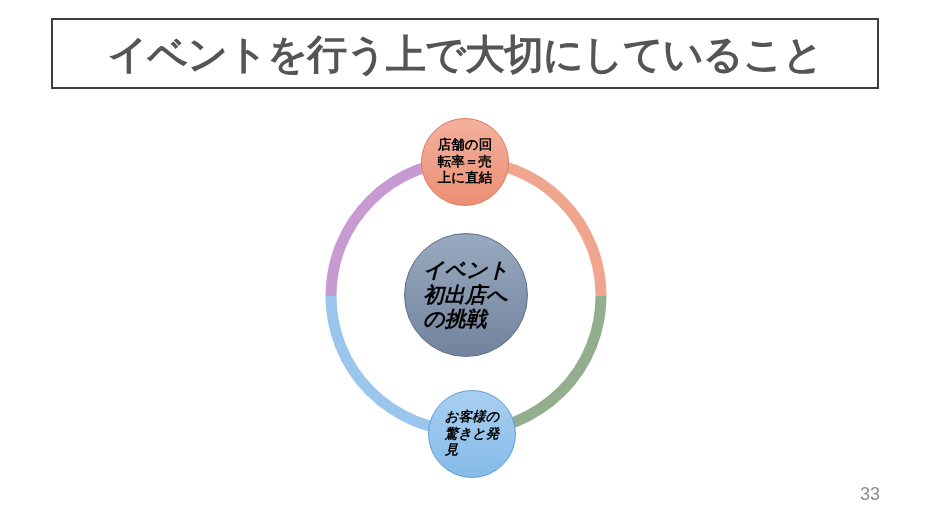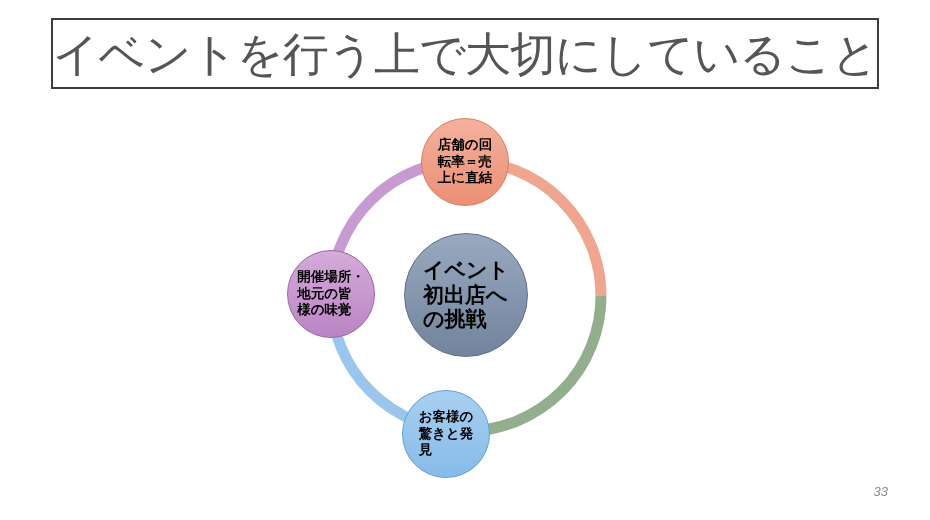--- a/index.html
+++ b/index.html
@@ -23,22 +23,22 @@
     width: 828px;
     height: 71px;
     box-sizing: border-box;
     border: 2px solid #3d3d3d;
     background: #ffffff;
     display: flex;
     align-items: center;
     justify-content: center;
   }
   .title-text {
-    font-size: 46px;
-    font-weight: normal;
+    font-size: 40px;
+    font-weight: bold;
     color: #555555;
     letter-spacing: -1px;
     white-space: nowrap;
     line-height: 1;
   }
   
   .diagram {
     position: absolute;
     inset: 0;
   }
@@ -63,46 +63,46 @@
     text-align: left;
     white-space: pre-line;
     font-weight: bold;
     color: #000000;
   }
   .node.center {
     left: 404px;
     top: 233px;
     width: 124px;
     height: 124px;
+    font-style: italic;
   }
   .node.center .label {
     font-size: 21px;
     line-height: 1.16;
   }
   .node.satellite {
     width: 88px;
     height: 88px;
   }
   .node.satellite .label {
     font-size: 13.5px;
     line-height: 1.22;
   }
   .node.pos-top    { left: 421px; top: 118px; }
   .node.pos-right  { left: 557px; top: 252px; }
-  .node.pos-bottom { left: 402px; top: 390px; }
+  .node.pos-bottom { left: 428px; top: 390px; font-style: italic; }
   .node.pos-left   { left: 287px; top: 250px; }
   
   .page-number {
     position: absolute;
-    right: 42px;
+    right: 50px;
     top: 485px;
-    font-size: 13px;
+    font-size: 18px;
     color: #8c8c8c;
     line-height: 1;
-    font-style: italic;
   }
 </style>
 </head>
 <body>
 
 <div class="slide">
 
   <div class="title-box">
     <span class="title-text">イベントを行う上で大切にしていること</span>
   </div>
@@ -122,25 +122,20 @@
 上に直結</span>
     </div>
 
 
     <div class="node satellite pos-bottom" style="--light: #a8cff1; --dark: #86bbe8; --border: #5f9fd6;">
       <span class="label">お客様の
 驚きと発
 見</span>
     </div>
 
-    <div class="node satellite pos-left" style="--light: #d4abd9; --dark: #bb84c4; --border: #9a63a4;">
-      <span class="label">開催場所・
-地元の皆
-様の味覚</span>
-    </div>
 
     <div class="node center" style="--light: #98a9bf; --dark: #72849d; --border: #5d7089;">
       <span class="label">イベント
 初出店へ
 の挑戦</span>
     </div>
 
   </div>
 
   <div class="page-number">33</div>

